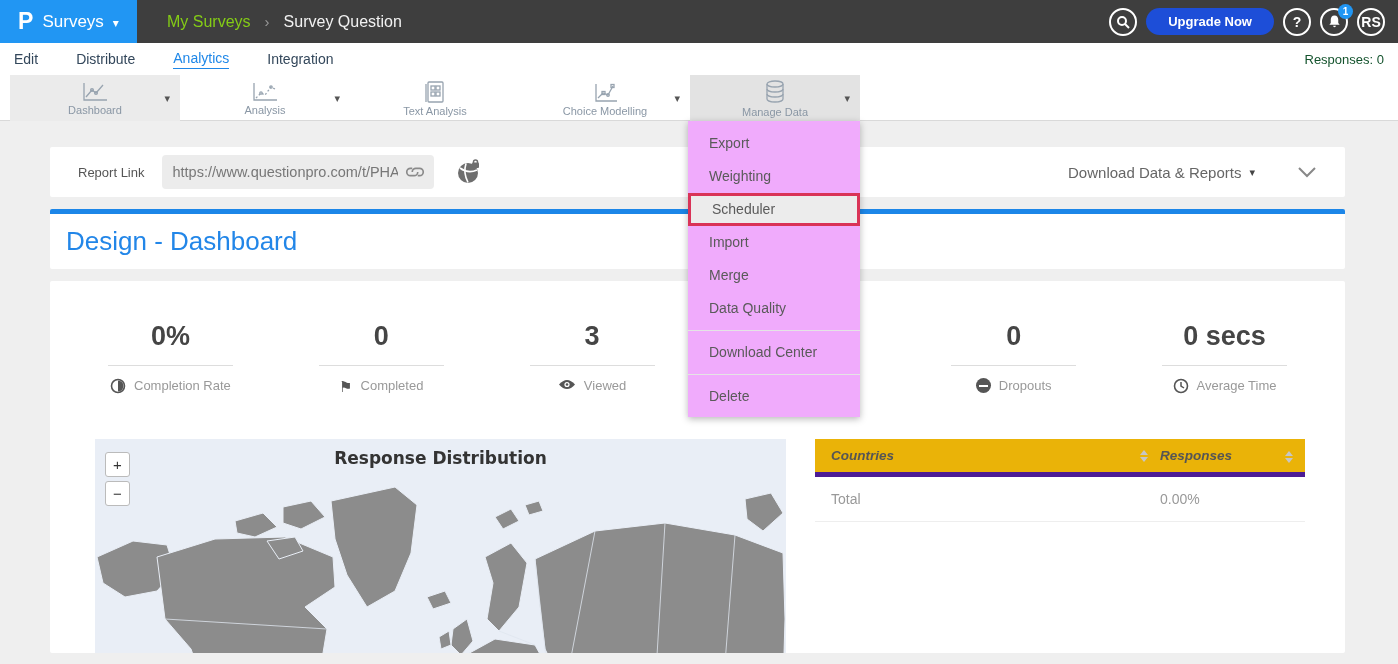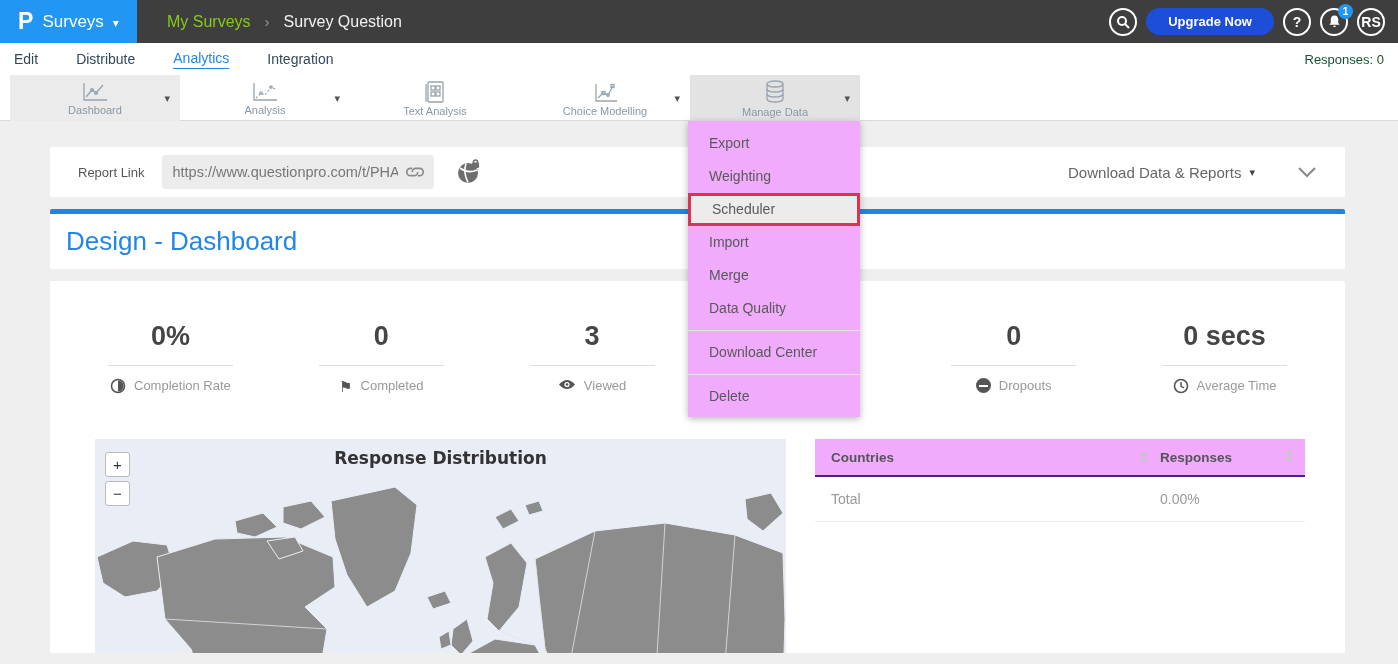--- a/index.html
+++ b/index.html
@@ -66,24 +66,24 @@
   .minus-circle:after { content:""; position:absolute; left:3px; right:3px; top:6.5px; height:2px; background:#fff; }
 
   .viz-row { display:flex; margin-top:43px; padding-left:45px; }
   .map-panel { width:691px; height:250px; background:#e9eef6; position:relative; }
   .map-title { text-align:center; font-size:17px; font-weight:bold; color:#333; padding-top:9px; font-family:"DejaVu Sans",sans-serif; }
   .zoom-ctrls { position:absolute; left:10px; top:13px; display:flex; flex-direction:column; gap:4px; }
   .zoom-btn { width:25px; height:25px; background:#fff; border:1px solid #bbb; border-radius:3px; font-size:15px; color:#333; cursor:pointer; line-height:1; font-family:"Liberation Sans",sans-serif; }
   .map-svg { position:absolute; left:0; top:40px; }
 
   .ctable { margin-left:29px; width:490px; font-size:13.5px; }
-  .ctable-header { display:flex; background:#f0abfc; border-bottom:2px solid #4c1d95; height:38px; align-items:center; }
+  .ctable-header { display:flex; background:#eab308; border-bottom:5px solid #4c1d95; height:38px; align-items:center;font-style:italic; }
   .ctable-row { display:flex; height:45px; align-items:center; border-bottom:1px solid #eee; color:#999; font-size:14px; }
   .col-country { flex:1; padding-left:16px; display:flex; align-items:center; }
-  .col-resp { width:145px; display:flex; align-items:flex-start; }
+  .col-resp { width:145px; display:flex; align-items:flex-end; }
   .th { color:#555; font-weight:bold; }
   .sort-ic { margin-left:auto; margin-right:12px; display:flex; flex-direction:column; gap:2px; cursor:pointer; }
   .sort-ic i { width:0; height:0; border-left:4px solid transparent; border-right:4px solid transparent; display:block; }
   .sort-up { border-bottom:5px solid #c6c6c6; }
   .sort-down { border-top:5px solid #c6c6c6; }
 
   
   .dropdown { position:absolute; left:688px; top:121px; width:172px; background:#f0abfc; box-shadow:0 2px 7px rgba(0,0,0,.28); padding:6px 0 4px 0; z-index:10; }
   .menu-item { height:33px; line-height:33px; padding-left:21px; font-size:14px; color:#5a5a5a; cursor:pointer; }
   .menu-item.highlighted { background:#ececec; border:3px solid #d93357; line-height:27px; }

